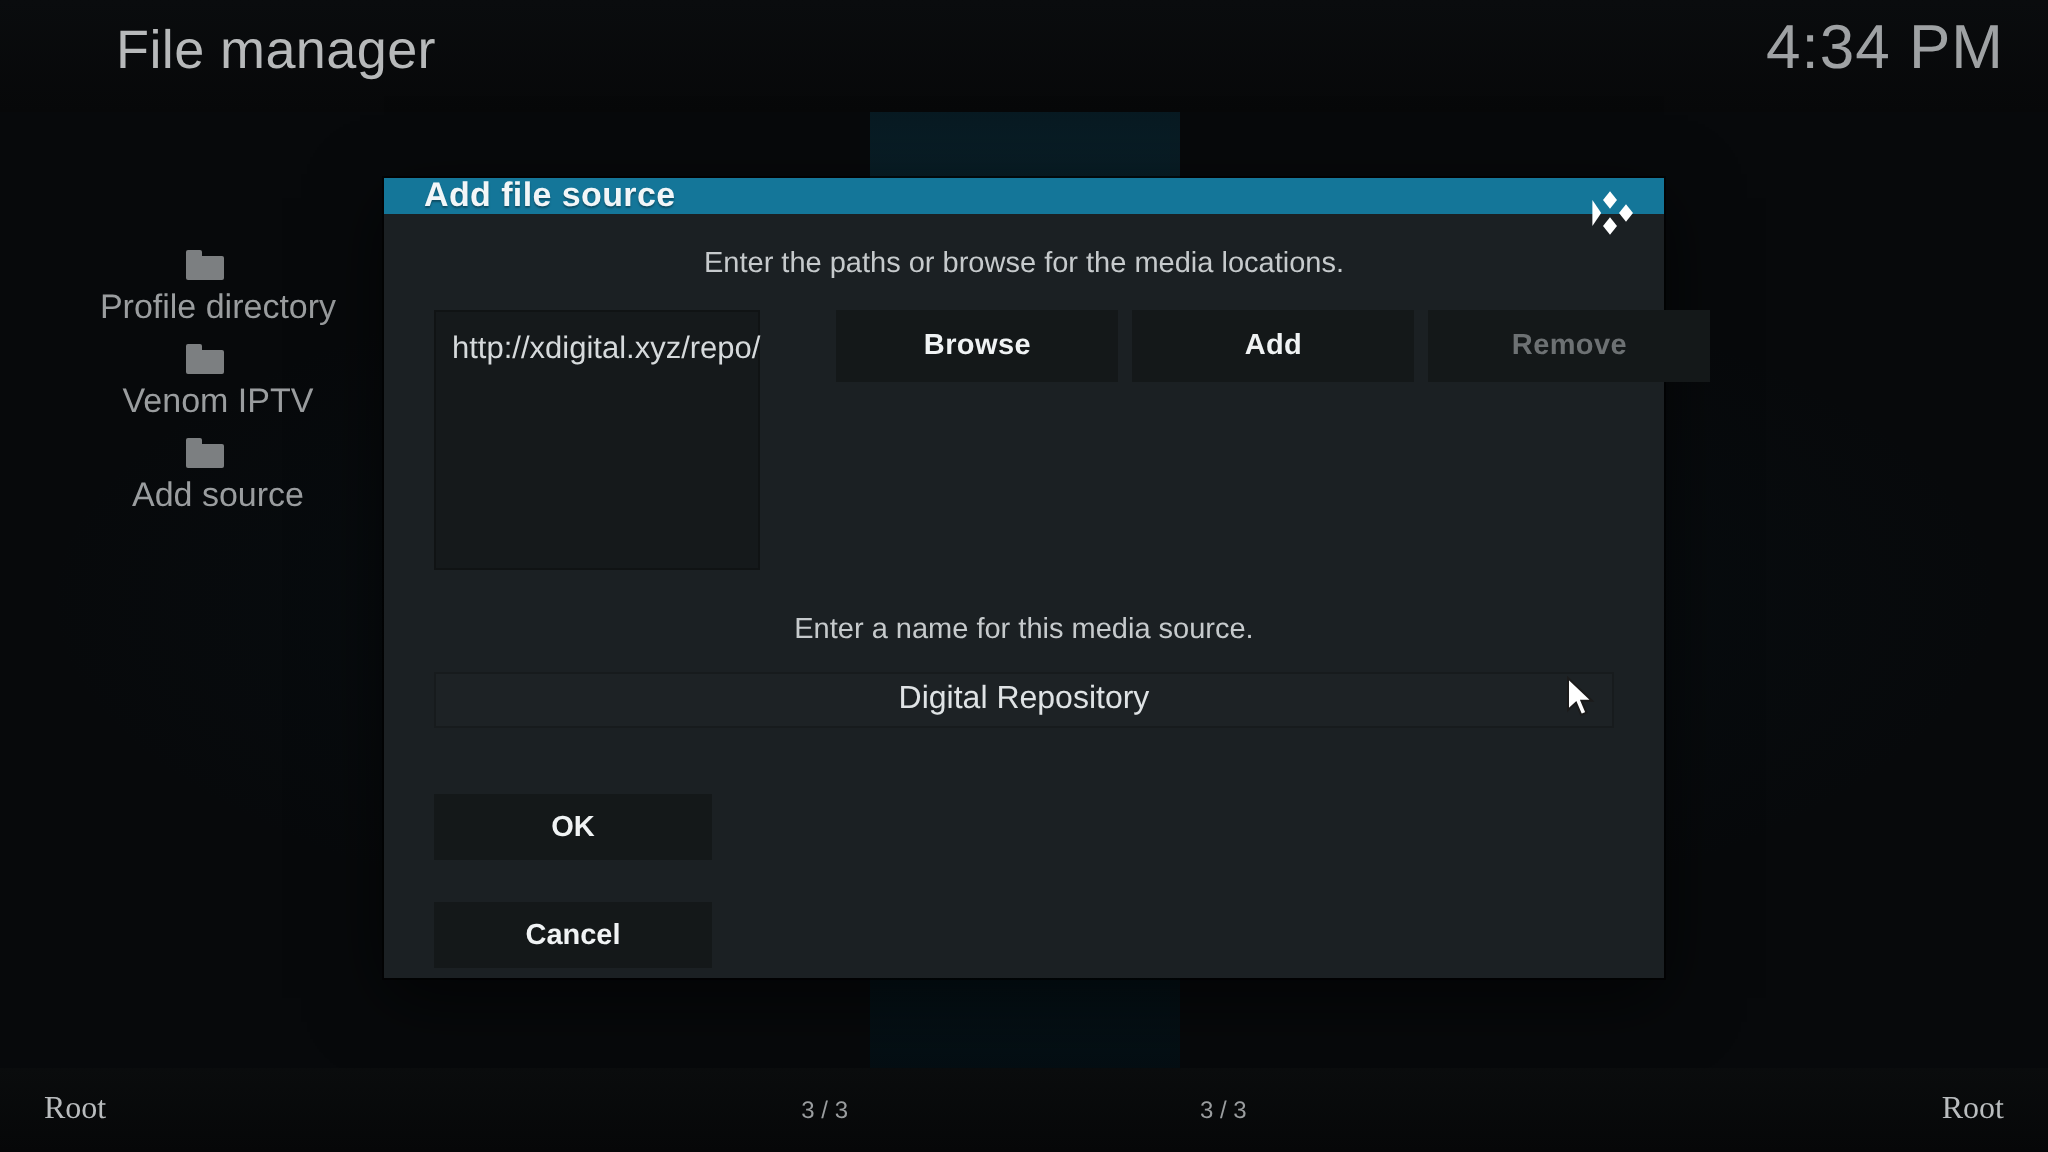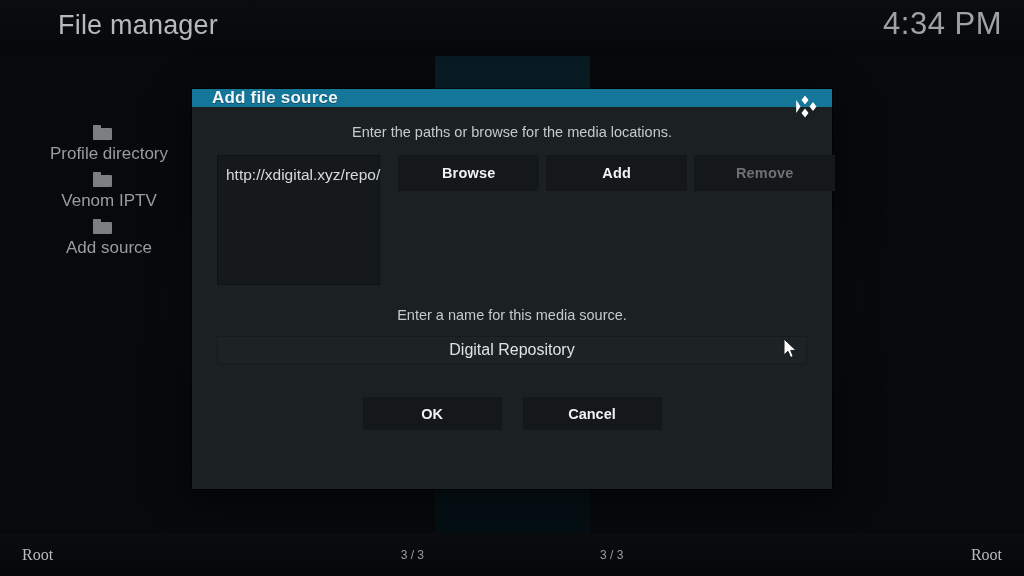--- a/index.html
+++ b/index.html
@@ -75,21 +75,21 @@
   }
   .kodi-logo { position:absolute; right:14px; top:5px; width:26px; height:25px; }
 
   .dlg-body { position:relative; padding:0 25px; }
 
   .hint {
     text-align:center; font-size:14.5px; color:#c6cacc; font-weight:400;
     padding-top:17px;
   }
 
-  .path-row { display:flex; margin-top:15px; }
+  .path-row { display:flex; margin-top:15px;gap:20px; }
   .path-list {
     width:436px; height:130px; background:#15191b;
     box-shadow:inset 0 0 0 1px #101314;
     padding:11px 0 0 9px;
   }
   .path-item { font-size:15.5px; color:#d6dadc; font-weight:400; }
   .side-buttons { margin-left:18px; display:flex; flex-direction:row; gap:7px; }
   .btn {
     width:141px; height:36px; background:#141819;
     display:flex; align-items:center; justify-content:center;
@@ -100,21 +100,21 @@
   .hint2 { text-align:center; font-size:14.5px; color:#c6cacc; padding-top:22px; }
 
   .name-field {
     margin-top:13px; height:28px; background:#1d2225;
     box-shadow:inset 0 0 0 1px #171b1d;
     display:flex; align-items:center; justify-content:center;
     font-size:16px; color:#dfe3e5; font-weight:400;
   }
 
   .footer-buttons {
-    margin-top:33px; display:flex; justify-content:center; gap:21px;
+    margin-top:33px; display:flex; justify-content:center; gap:21px;flex-direction:column;
   }
   .btn-wide {
     width:139px; height:33px; background:#141819;
     display:flex; align-items:center; justify-content:center;
     font-size:14.5px; font-weight:700; color:#f0f3f4;
   }
 
   
   .statusbar {
     position:absolute; left:0; bottom:0; width:1024px; height:42px;

